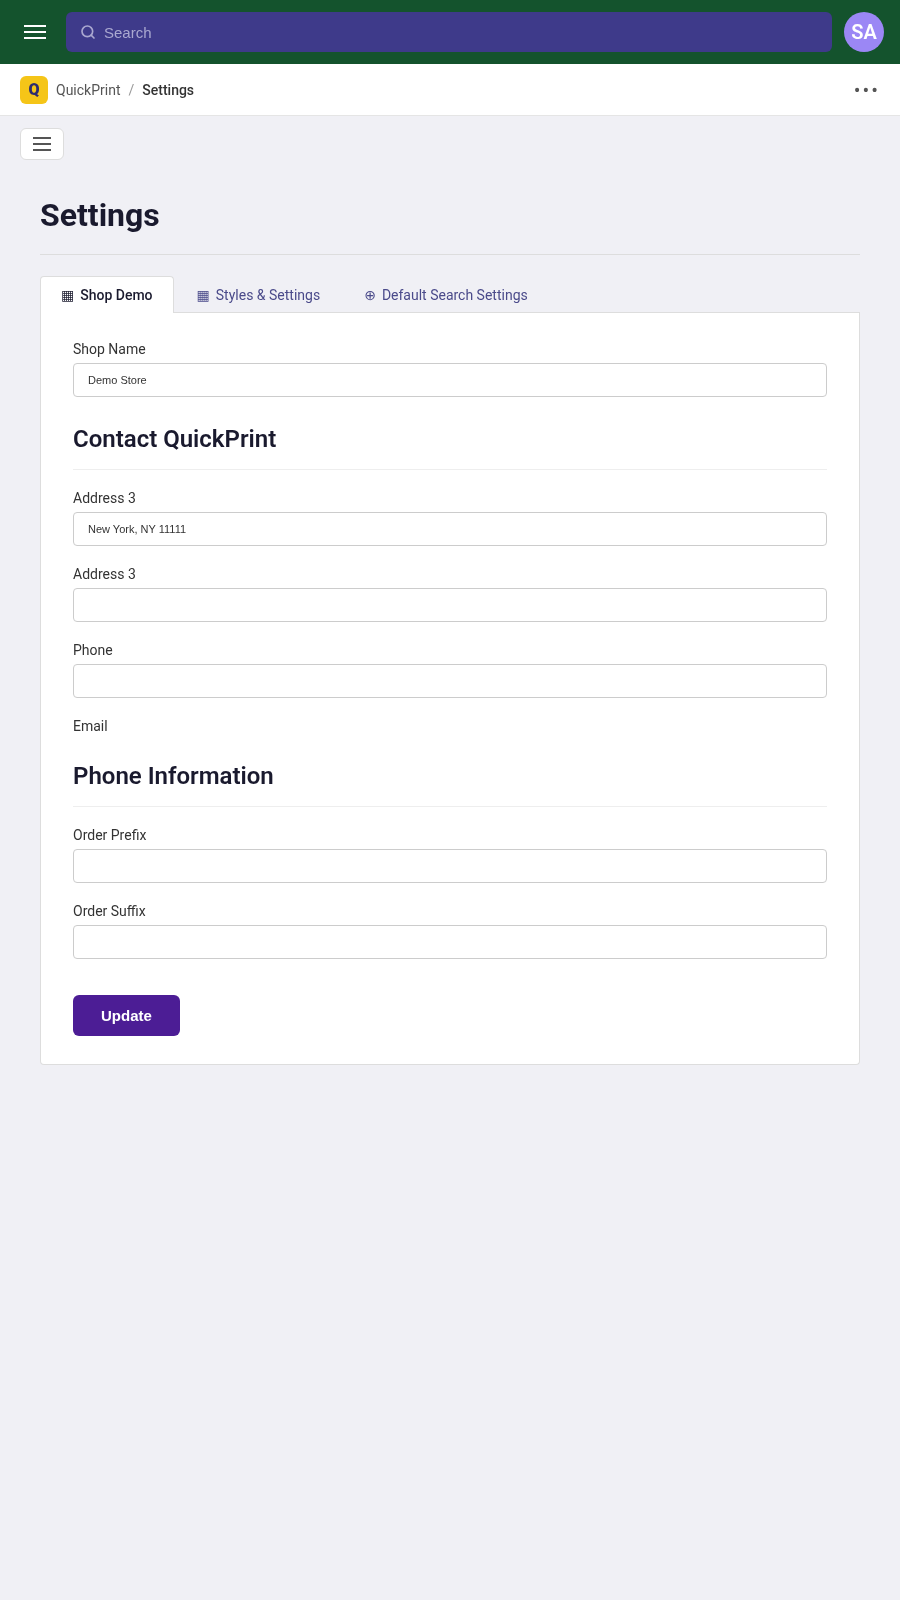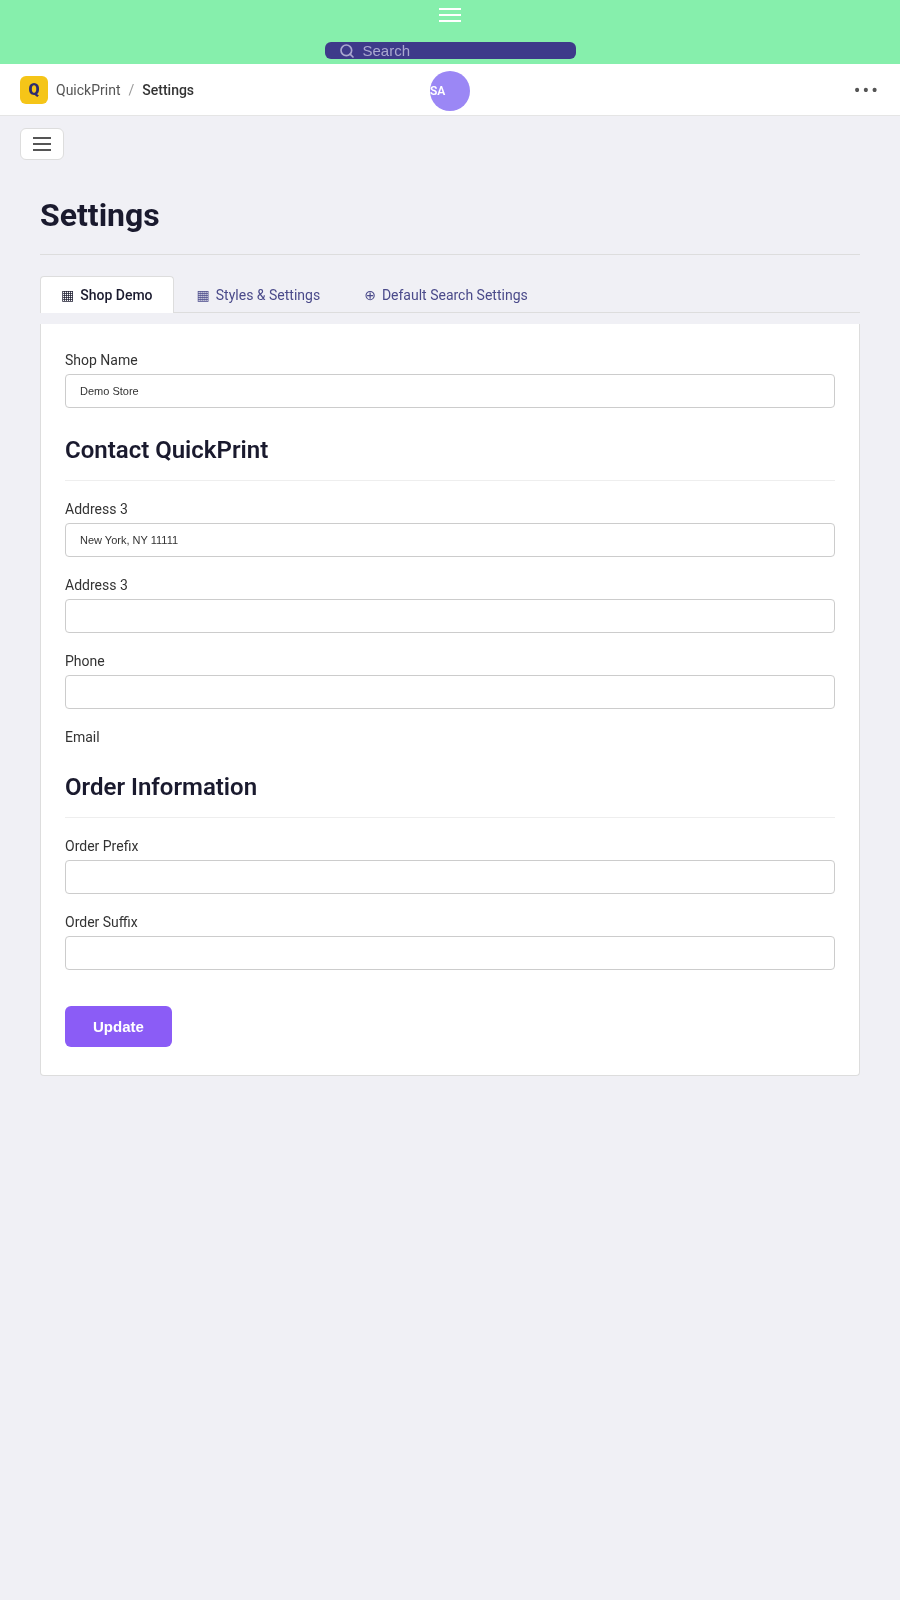--- a/index.html
+++ b/index.html
@@ -5,27 +5,26 @@
     * { box-sizing: border-box; margin: 0; padding: 0; }
     body {
       font-family: -apple-system, BlinkMacSystemFont, 'Segoe UI', Roboto, sans-serif;
       background: #f0f0f5;
       width: 900px;
       min-height: 1600px;
     }
 
     
     .topbar {
-      background: #86efac;
+      background: #14532d;
       display: flex;
       align-items: center;
       padding: 0 16px;
       height: 64px;
       gap: 12px;
-      flex-direction: column;
     }
     .topbar-menu-icon {
       color: white;
       font-size: 20px;
       cursor: pointer;
       display: flex;
       flex-direction: column;
       gap: 4px;
       padding: 8px;
     }
@@ -58,23 +57,24 @@
       flex: 1;
     }
     .search-input::placeholder { color: #aaa8d0; }
     .avatar {
       width: 40px;
       height: 40px;
       border-radius: 50%;
       background: #9b87f5;
       display: flex;
       align-items: center;
+      justify-content: center;
       color: white;
       font-weight: 600;
-      font-size: 12px;
+      font-size: 20px;
       cursor: pointer;
       flex-shrink: 0;
     }
 
     
     .breadcrumb-bar {
       background: white;
       display: flex;
       align-items: center;
       justify-content: space-between;
@@ -191,23 +191,22 @@
     }
     .tab-icon {
       font-size: 14px;
     }
 
     
     .form-panel {
       background: white;
       border: 1px solid #ddd;
       border-top: none;
-      padding: 28px 24px;
+      padding: 28px 32px;
       border-radius: 0 0 4px 4px;
-      margin-top: 11px;
     }
 
     .field-group {
       margin-bottom: 20px;
     }
     .field-label {
       font-size: 14px;
       color: #333;
       margin-bottom: 6px;
       display: block;
@@ -232,21 +231,21 @@
       margin-bottom: 16px;
     }
     .section-divider {
       border: none;
       border-top: 1px solid #eee;
       margin-bottom: 20px;
     }
 
     
     .update-btn {
-      background: #8b5cf6;
+      background: #4c1d95;
       color: white;
       border: none;
       border-radius: 6px;
       padding: 12px 28px;
       font-size: 15px;
       font-weight: 600;
       cursor: pointer;
       margin-top: 16px;
     }
   </style>
@@ -341,21 +340,21 @@
       <label class="field-label">Phone</label>
       <input class="field-input" type="text" value="" style="">
     </div>
 
     
     <div class="field-group">
       <label class="field-label">Email</label>
     </div>
 
     
-    <h2 class="section-title">Order Information</h2>
+    <h2 class="section-title">Phone Information</h2>
     <hr class="section-divider">
 
     
     <div class="field-group">
       <label class="field-label">Order Prefix</label>
       <input class="field-input" type="text" value="" style="">
     </div>
 
     
     <div class="field-group">

